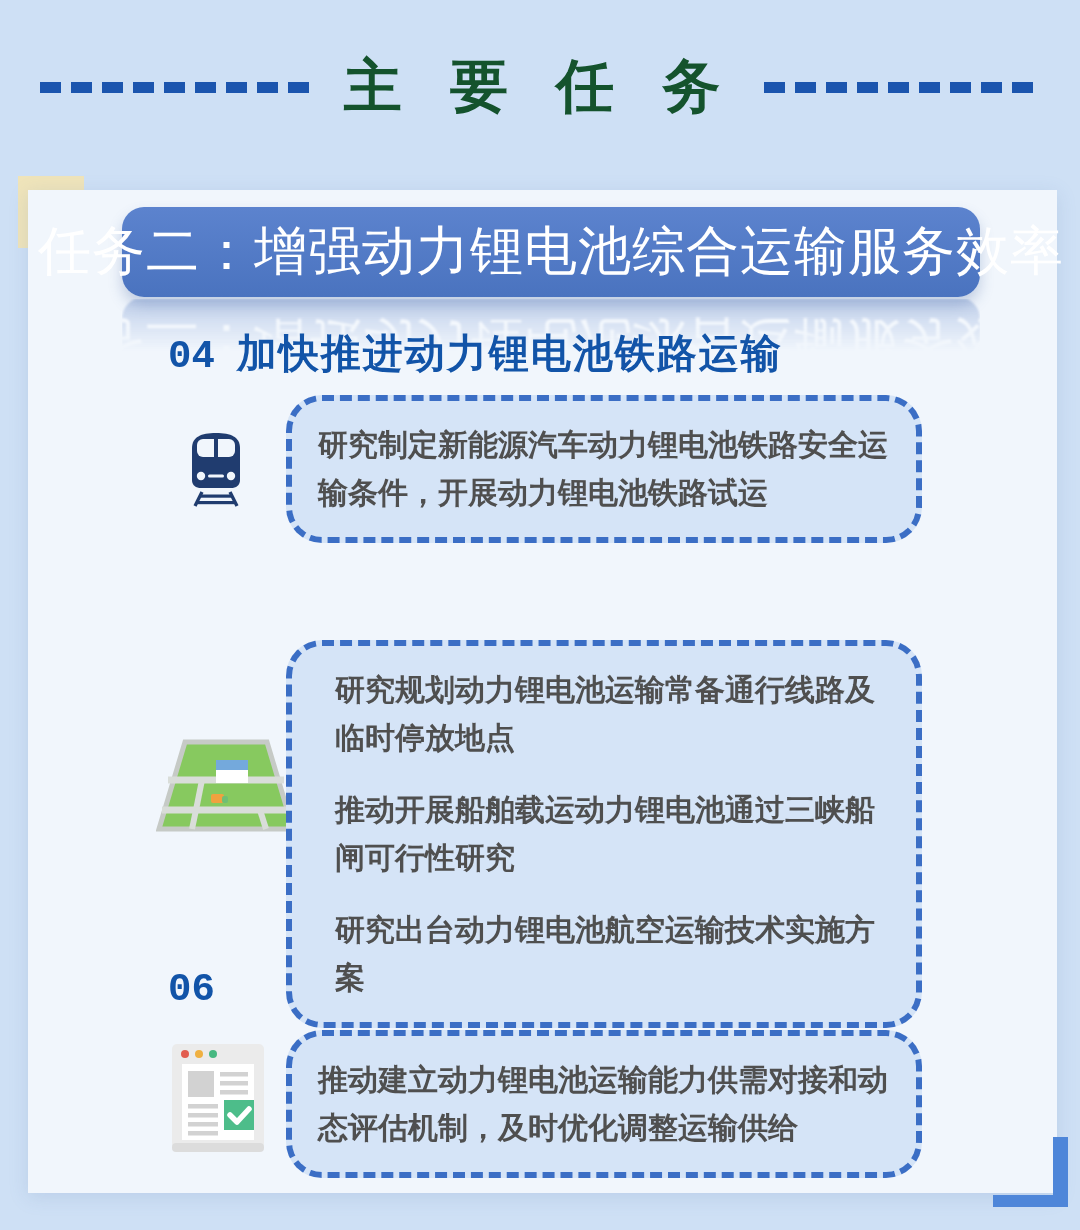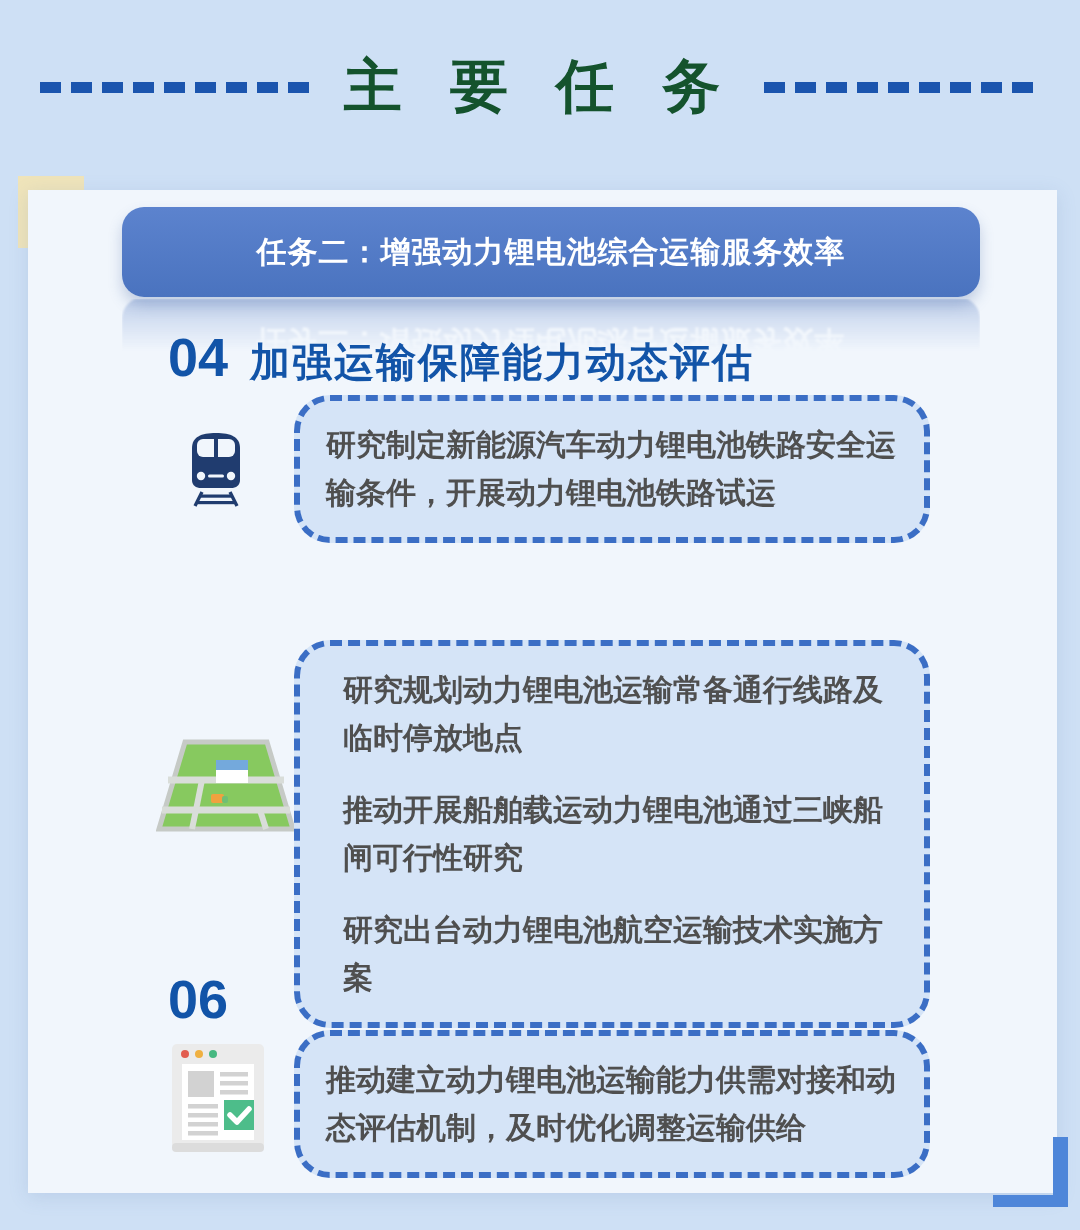--- a/index.html
+++ b/index.html
@@ -39,50 +39,50 @@
   }
 
   
   .banner {
     position:absolute; left:122px; top:207px; width:858px; height:90px;
     background:linear-gradient(180deg,#5c83ce,#4a73bf);
     border-radius:22px; display:flex; align-items:center; justify-content:center;
     box-shadow:0 8px 14px rgba(70,100,160,.28); z-index:4;
   }
   .banner-text {
-    font-size:30px; font-weight:bold; color:#ffffff;
+    font-size:53px; font-weight:normal; color:#ffffff;
     letter-spacing:1px; white-space:nowrap;
   }
   .banner-reflection {
     position:absolute; left:122px; top:299px; width:858px; height:64px;
     overflow:hidden; opacity:.35; filter:blur(1px); z-index:3; pointer-events:none;
     -webkit-mask-image:linear-gradient(to bottom,rgba(0,0,0,.85),transparent 82%);
             mask-image:linear-gradient(to bottom,rgba(0,0,0,.85),transparent 82%);
   }
   .banner-copy {
     position:absolute; left:0; top:-2px; width:858px; height:90px;
     background:linear-gradient(180deg,#5c83ce,#4a73bf); border-radius:22px;
     display:flex; align-items:center; justify-content:center;
     transform:scaleY(-1);
   }
 
   
   .task-header {
     position:absolute; left:168px; display:flex; align-items:baseline; gap:22px;
     color:#1254a8; z-index:4; white-space:nowrap;
   }
-  .task-num   { font-size:54px; font-weight:bold; }
+  .task-num   { font-size:39px; font-weight:bold;font-family:Liberation Mono, monospace; }
   .task-title { font-size:40px; font-weight:bold; letter-spacing:2px; }
   #hdr-04 { top:326px; }
   #hdr-05 { top:578px; }
   #hdr-06 { top:968px;text-align:center; }
 
   
   .dash-box {
-    position:absolute; left:294px; width:636px; z-index:4;
+    position:absolute; left:286px; width:636px; z-index:4;
     background:#d5e4f7; border:6px dashed #3b6ec5; border-radius:36px;
     padding:20px 26px;
   }
   .dash-box p {
     font-size:30px; font-weight:bold; color:#4f4f4f; line-height:48px;
   }
   .dash-box p + p { margin-top:24px; }
   #box-04 { top:395px; min-height:140px; }
   #box-05 { top:640px; min-height:285px;padding-left:43px; }
   #box-06 { top:1030px; min-height:128px; }
@@ -112,21 +112,21 @@
     <span class="banner-text">任务二：增强动力锂电池综合运输服务效率</span>
   </div>
   <div class="banner-reflection">
     <div class="banner-copy">
       <span class="banner-text">任务二：增强动力锂电池综合运输服务效率</span>
     </div>
   </div>
 
   <div class="task-header" id="hdr-04">
     <span class="task-num">04</span>
-    <span class="task-title">加强运输保障能力动态评估</span>
+    <span class="task-title">加快推进动力锂电池铁路运输</span>
   </div>
   <svg class="icon" id="icon-train" width="60" height="78" viewBox="0 0 60 78">
     <path d="M6 18 C6 7 15 3 30 3 C45 3 54 7 54 18 L54 50 C54 55.5 50 58 45 58 L15 58 C10 58 6 55.5 6 50 Z" fill="#203c6f"></path>
     <rect x="11" y="9" width="38" height="18" rx="6" fill="#f1f6fc"></rect>
     <rect x="28" y="9" width="4" height="18" fill="#203c6f"></rect>
     <circle cx="15" cy="46" r="4.2" fill="#f1f6fc"></circle>
     <circle cx="45" cy="46" r="4.2" fill="#f1f6fc"></circle>
     <rect x="22" y="44.6" width="16" height="3" rx="1.5" fill="#f1f6fc"></rect>
     <path d="M16 62 L9 76" stroke="#203c6f" stroke-width="3.4"></path>
     <path d="M44 62 L51 76" stroke="#203c6f" stroke-width="3.4"></path>

